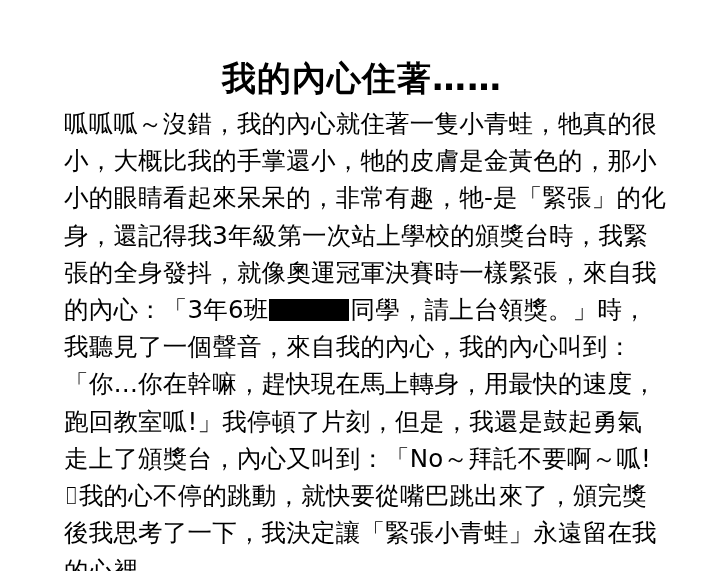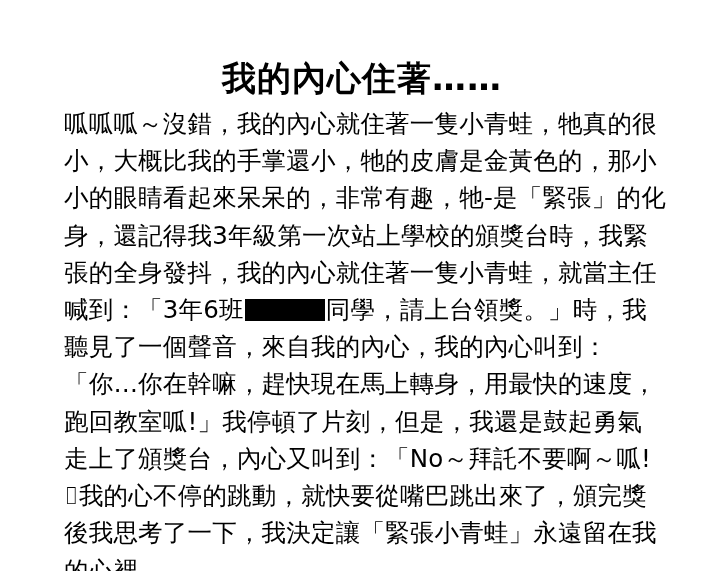--- a/index.html
+++ b/index.html
@@ -51,15 +51,15 @@
     margin: 0 1px;
   }
 </style>
 </head>
 <body>
 
 <div class="page">
 
   <h1 class="title">我的內心住著……</h1>
 
-  <p class="body-text"><span>呱呱呱～沒錯，我的內心就住著一隻小青蛙，牠真的很小，大概比我的手掌還小，牠的皮膚是金黃色的，那小小的眼睛看起來呆呆的，非常有趣，牠-是「緊張」的化身，還記得我3年級第一次站上學校的頒獎台時，我緊張的全身發抖，我的內心就住著一隻小青蛙，就當主任喊到：「3年6班</span><span class="redaction"></span><span>同學，請上台領獎。」時，我聽見了一個聲音，來自我的內心，我的內心叫到：「你…你在幹嘛，趕快現在馬上轉身，用最快的速度，跑回教室呱!」我停頓了片刻，但是，我還是鼓起勇氣走上了頒獎台，內心又叫到：「No～拜託不要啊～呱!⌷我的心不停的跳動，就快要從嘴巴跳出來了，頒完獎後我思考了一下，我決定讓「緊張小青蛙」永遠留在我的心裡。</span></p>
+  <p class="body-text"><span>呱呱呱～沒錯，我的內心就住著一隻小青蛙，牠真的很小，大概比我的手掌還小，牠的皮膚是金黃色的，那小小的眼睛看起來呆呆的，非常有趣，牠-是「緊張」的化身，還記得我3年級第一次站上學校的頒獎台時，我緊張的全身發抖，就像奧運冠軍決賽時一樣緊張，來自我的內心：「3年6班</span><span class="redaction"></span><span>同學，請上台領獎。」時，我聽見了一個聲音，來自我的內心，我的內心叫到：「你…你在幹嘛，趕快現在馬上轉身，用最快的速度，跑回教室呱!」我停頓了片刻，但是，我還是鼓起勇氣走上了頒獎台，內心又叫到：「No～拜託不要啊～呱!⌷我的心不停的跳動，就快要從嘴巴跳出來了，頒完獎後我思考了一下，我決定讓「緊張小青蛙」永遠留在我的心裡。</span></p>
 
 </div>
 
 </body></html>

